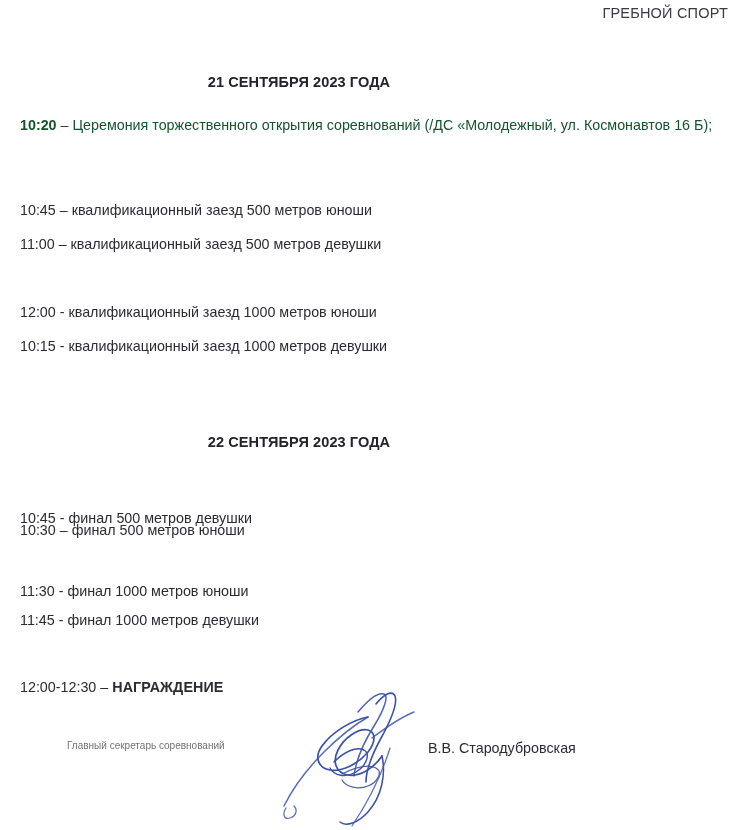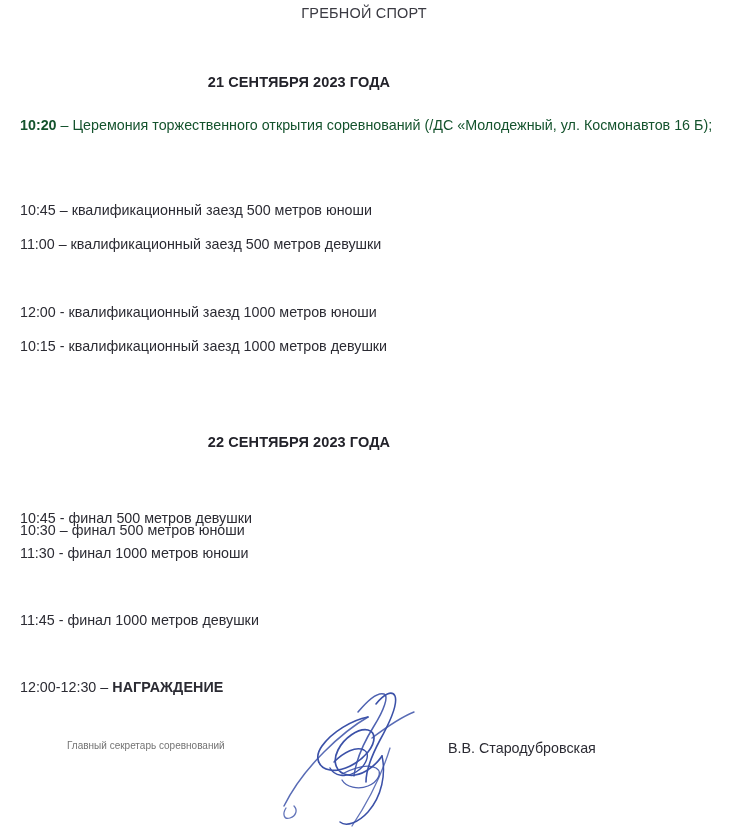--- a/index.html
+++ b/index.html
@@ -17,21 +17,21 @@
     color: #2b2b33;
     overflow: hidden;
   }
 
   
   .doc-title {
     position: absolute;
     top: 5px;
     left: 0;
     width: 728px;
-    text-align: center;
+    text-align: right;
     font-size: 14.5px;
     font-weight: 400;
     letter-spacing: 0.2px;
     color: #3a3a42;
   }
 
   
   .date-heading {
     position: absolute;
     left: 0;
@@ -69,21 +69,21 @@
   }
   .opening b { font-weight: 700; }
 
   .l-1045 { top: 198px; }
   .l-1100 { top: 232px; }
   .l-1200 { top: 300px; }
   .l-1215 { top: 334px; }
 
   .l-f1030 { top: 471px; margin-top: 47px; }
   .l-f1045 { top: 506px; }
-  .l-f1130 { top: 541px; }
+  .l-f1130 { top: 579px; }
   .l-f1145 { top: 608px; }
 
   .award { top: 675px; }
   .award b { font-weight: 700; letter-spacing: 0.1px; }
 
   
   .sign-role {
     position: absolute;
     left: 20px;
     top: 740px;
@@ -92,21 +92,20 @@
     white-space: nowrap;
     margin-left: 47px;
   }
   .sign-name {
     position: absolute;
     left: 428px;
     top: 740px;
     font-size: 14.3px;
     color: #2b2b33;
     white-space: nowrap;
-    margin-left: 20px;
   }
 
   .signature-mark {
     position: absolute;
     left: 272px;
     top: 678px;
     width: 160px;
     height: 152px;
     pointer-events: none;
   }

